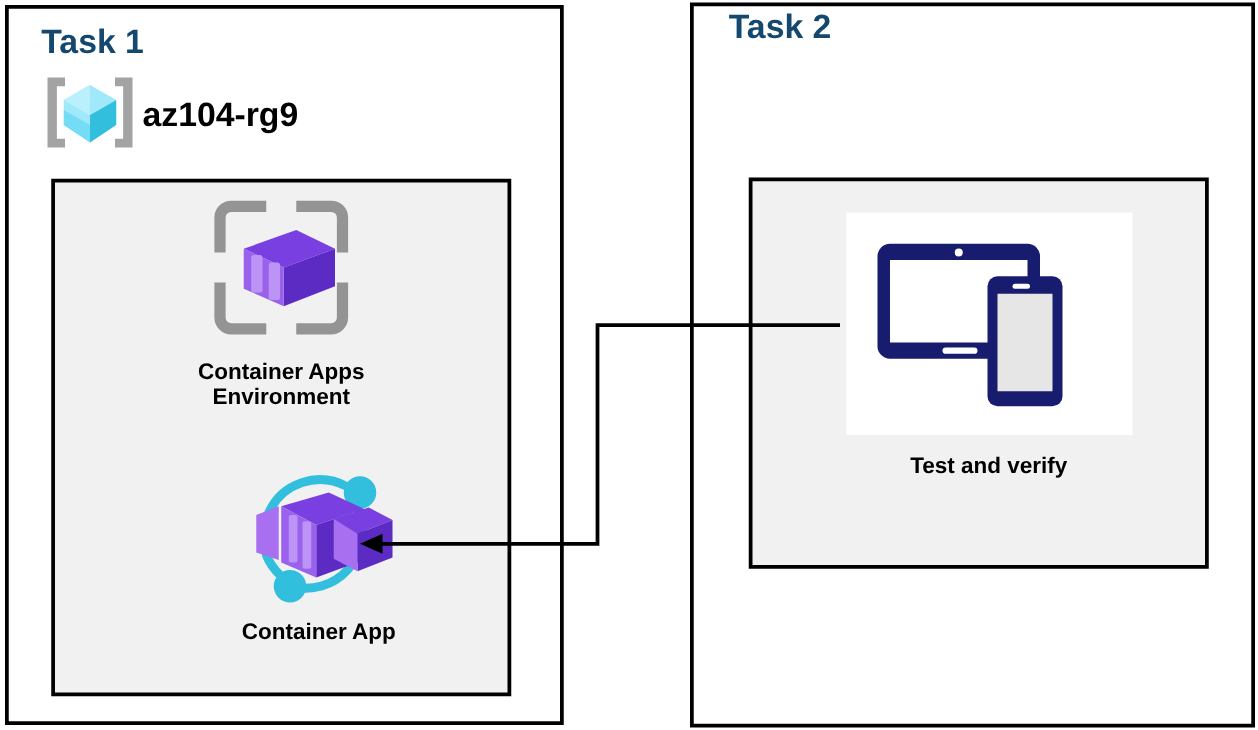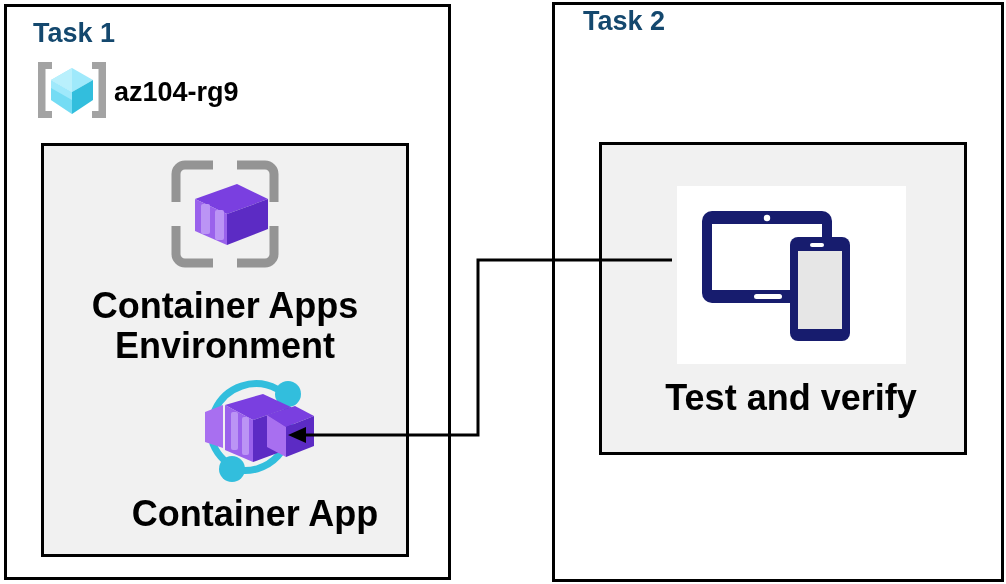--- a/index.html
+++ b/index.html
@@ -66,32 +66,32 @@
   #task2-panel { left: 599px; top: 142px; width: 368px; height: 313px; }
 
   
   .node {
     position: absolute;
     display: flex;
     flex-direction: column;
     align-items: center;
   }
   .node-label {
-    font-size: 36px;
+    font-size: 18px;
     font-weight: bold;
     color: #000000;
     text-align: center;
     line-height: 1.12;
     white-space: pre-line;
     margin-top: 6px;
   }
 
   #node-cae { left: 41px;  top: 152px;  width: 368px; }
   #node-ca  { left: 41px;  top: 372px;  width: 428px; }
-  #node-tv  { left: 599px; top: 186px;  width: 384px; }
+  #node-tv  { left: 599px; top: 170px;  width: 384px; }
 
   #tv-iconwrap {
     background: #ffffff;
     width: 229px;
     height: 178px;
     display: flex;
     align-items: center;
     justify-content: center;
   }
   #node-tv .node-label { margin-top: 14px; }

